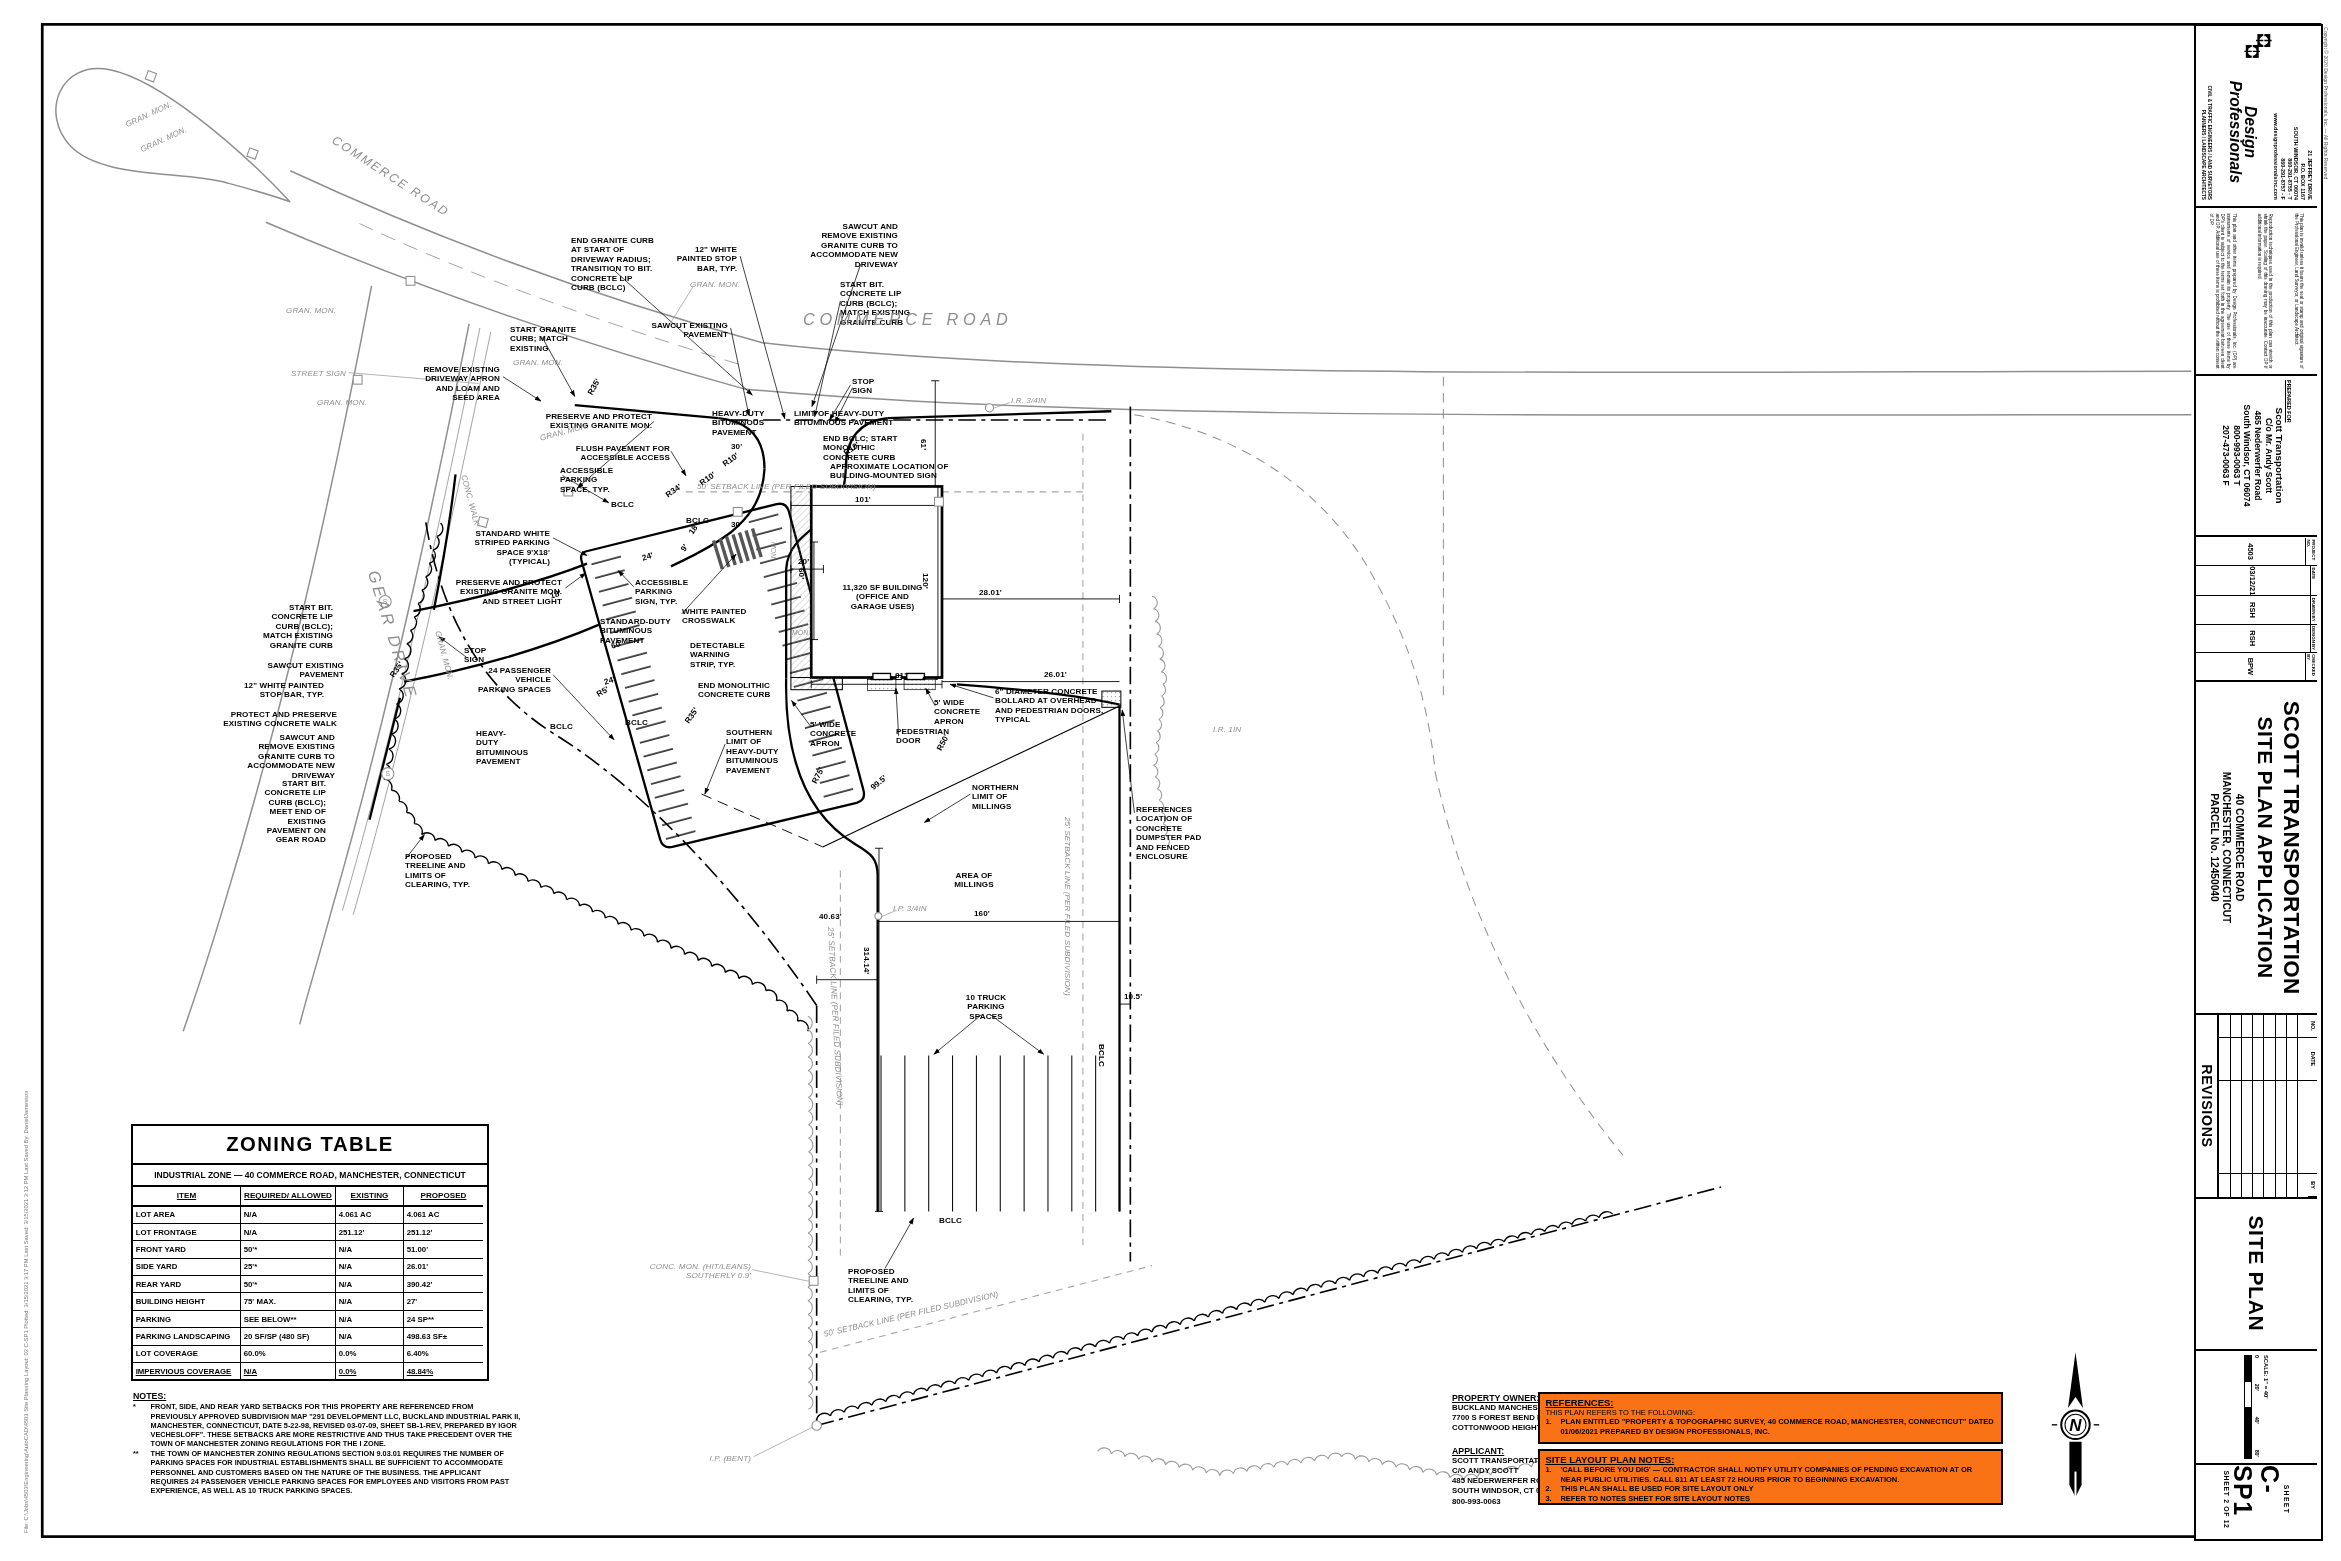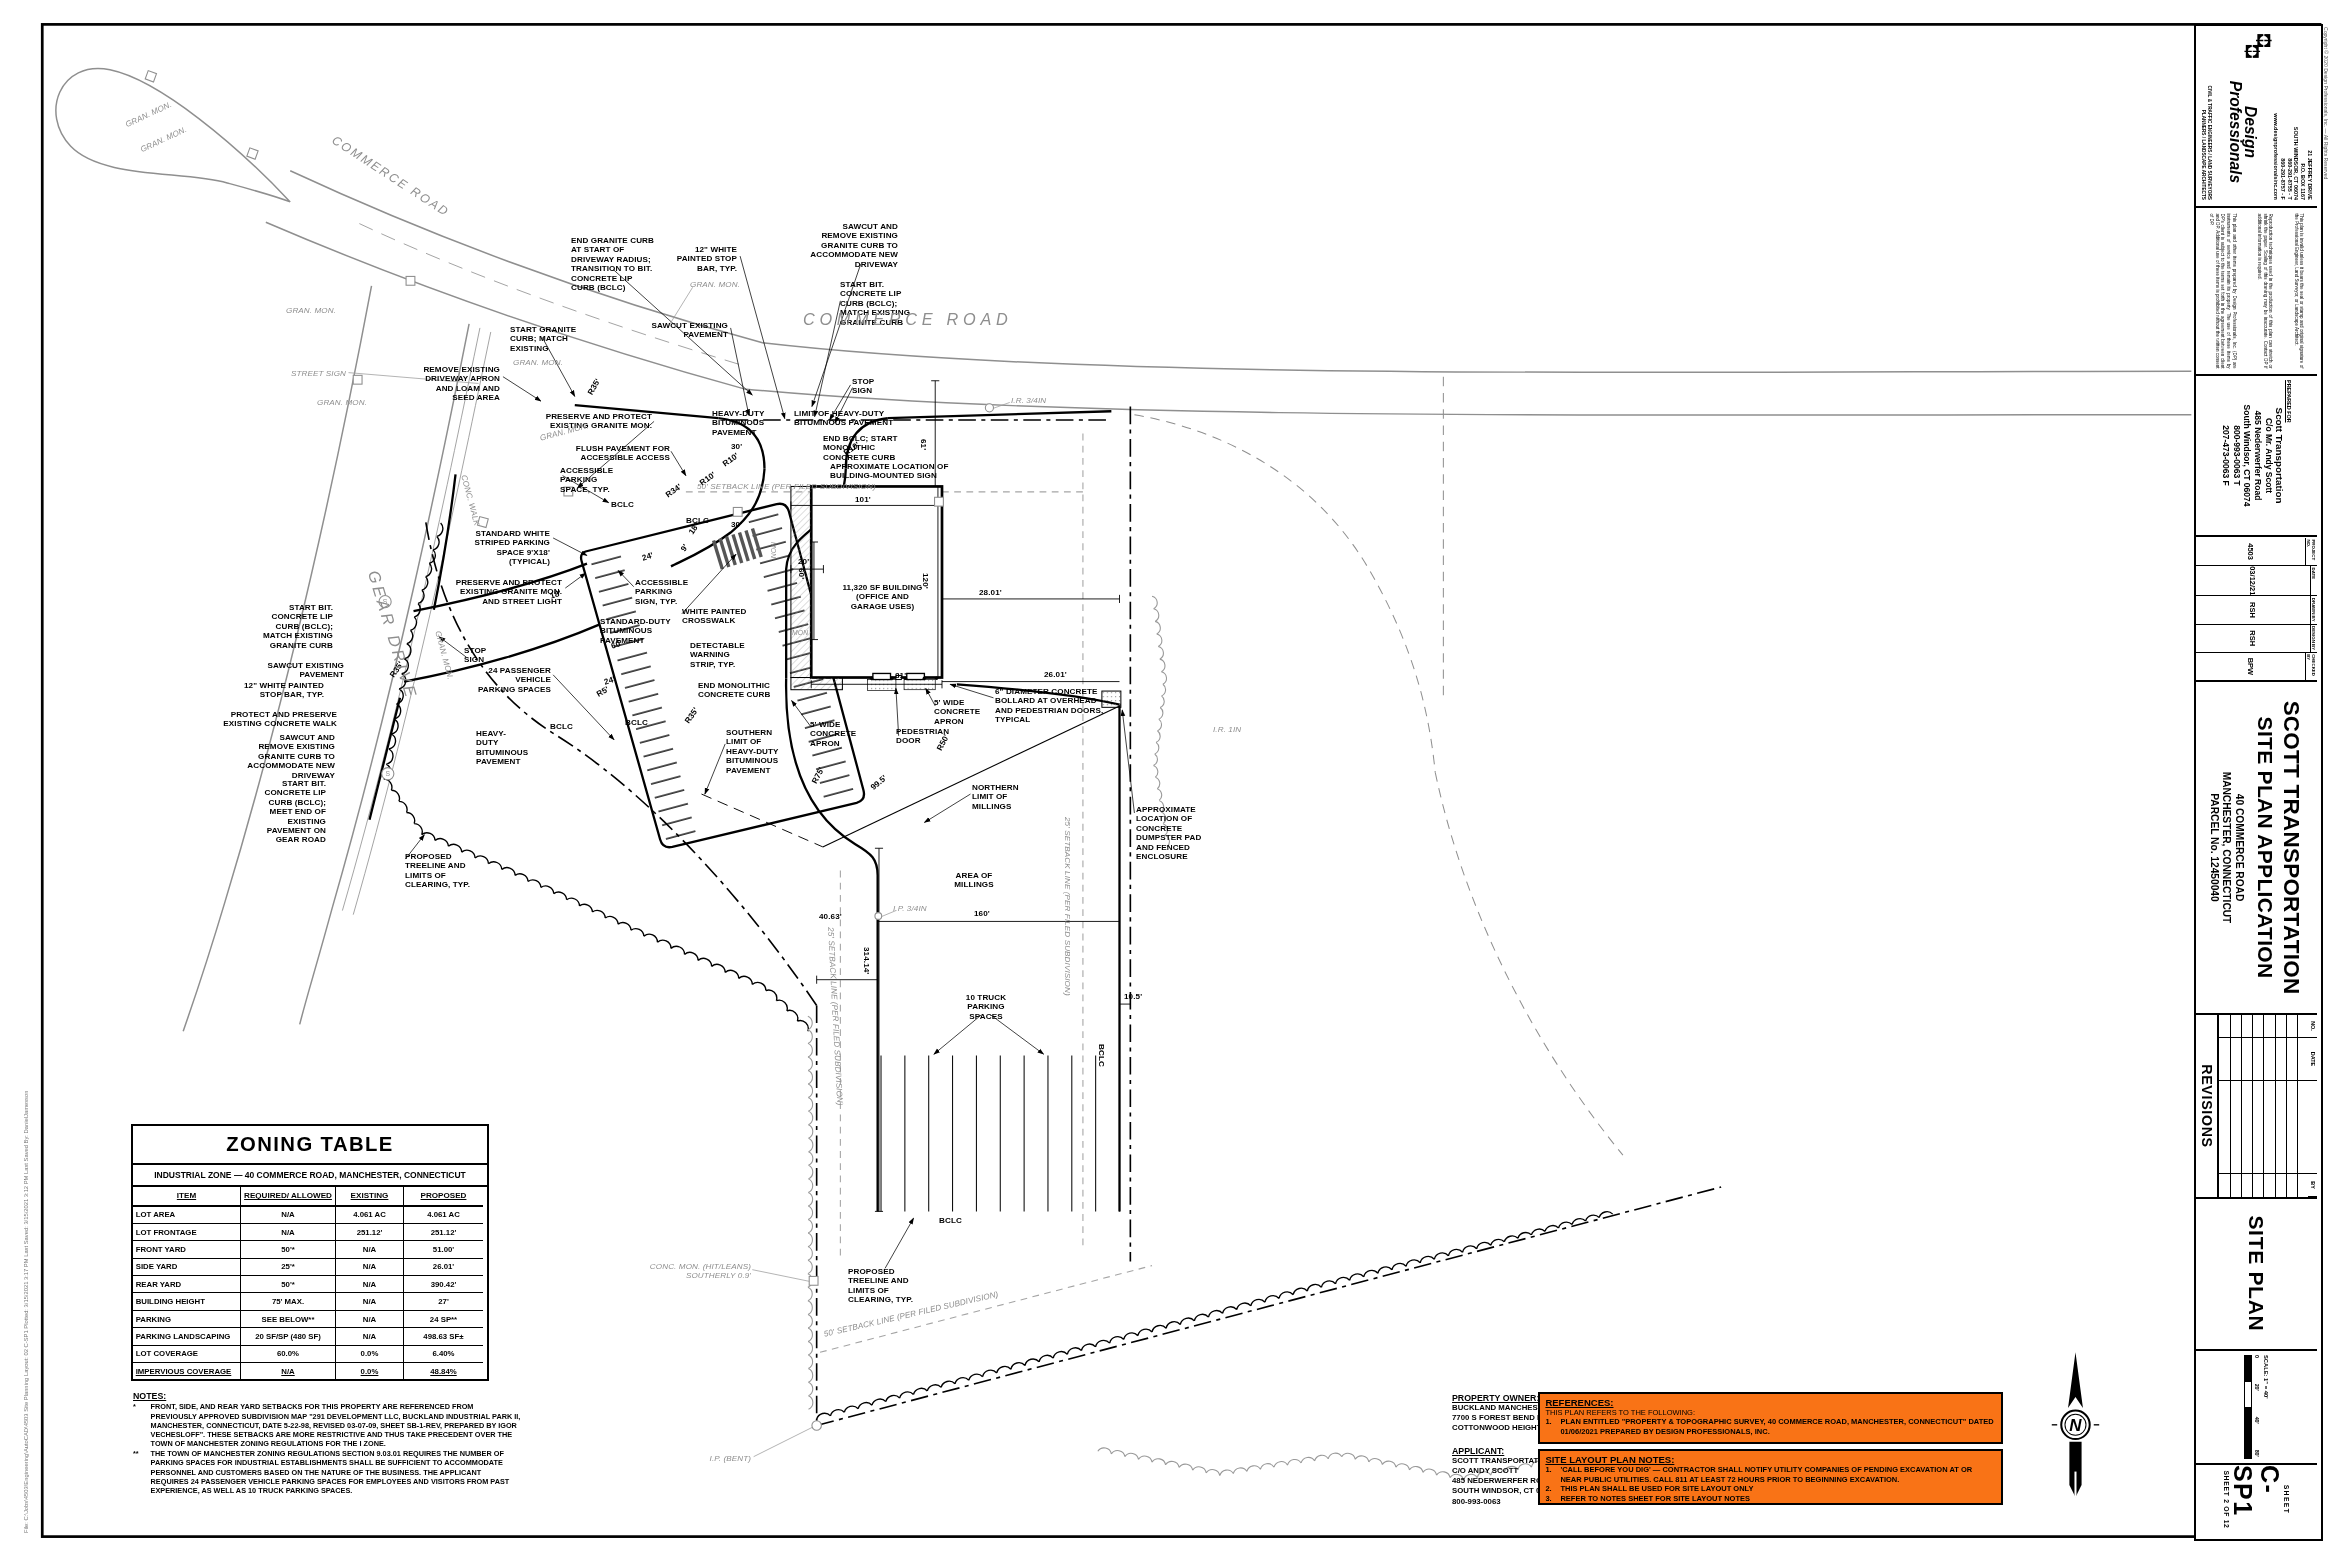--- a/index.html
+++ b/index.html
@@ -13,21 +13,21 @@
   
   #zoning{position:absolute;left:131px;top:1124px;width:354px;border:2px solid #000;background:#fff;}
   #zoning .zt-title{font-weight:800;font-size:20.3px;text-align:center;letter-spacing:1.4px;
       border-bottom:2px solid #000;padding:6.8px 0;}
   #zoning .zt-sub{font-weight:700;font-size:8.5px;text-align:center;border-bottom:2px solid #000;padding:5.4px 0;}
   .zt-head,.zt-row{display:grid;grid-template-columns:108px 95px 68px 79px;}
   .zt-head span{font-weight:700;font-size:8.1px;text-align:center;text-decoration:underline;
       padding:4.1px 1.4px;border-bottom:2px solid #000;border-right:1.4px solid #000;}
   .zt-head span:last-child{border-right:none;}
   .zt-row span{font-weight:700;font-size:7.8px;padding:3.7px 2.7px;border-bottom:1.4px solid #000;
-      border-right:1.4px solid #000;text-align:center;}
+      border-right:1.4px solid #000;}
   .zt-row span:first-child{text-align:left;}
   .zt-row span:last-child{border-right:none;}
   .zt-rows .zt-row:last-child span{border-bottom:none;text-decoration:underline;}
   
   #znotes{position:absolute;left:133px;top:1391px;width:388px;}
   #znotes .nt-title{font-weight:700;font-size:8.8px;text-decoration:underline;margin-bottom:1.4px;}
   .nt-item{display:flex;font-weight:700;font-size:7.3px;line-height:1.25;margin-top:1.4px;}
   .nt-item .sym{width:17.6px;flex:none;}
   
   .infocol{position:absolute;left:1452px;width:169px;}
@@ -385,21 +385,21 @@
       <div class="co" style="left: 934px; top: 698px;">5' WIDE
 CONCRETE
 APRON</div>
       <div class="co" style="left: 995px; top: 687px;">6" DIAMETER CONCRETE
 BOLLARD AT OVERHEAD
 AND PEDESTRIAN DOORS,
 TYPICAL</div>
       <div class="co" style="left: 972px; top: 783px;">NORTHERN
 LIMIT OF
 MILLINGS</div>
-      <div class="co" style="left: 1136px; top: 805px;">APPROXIMATE
+      <div class="co" style="left: 1136px; top: 805px;">REFERENCES
 LOCATION OF
 CONCRETE
 DUMPSTER PAD
 AND FENCED
 ENCLOSURE</div>
       <div class="co" style="left: 974px; text-align: center; transform: translateX(-50%); top: 871px;">AREA OF
 MILLINGS</div>
       <div class="co" style="left: 986px; text-align: center; transform: translateX(-50%); top: 993px;">10 TRUCK
 PARKING
 SPACES</div>

